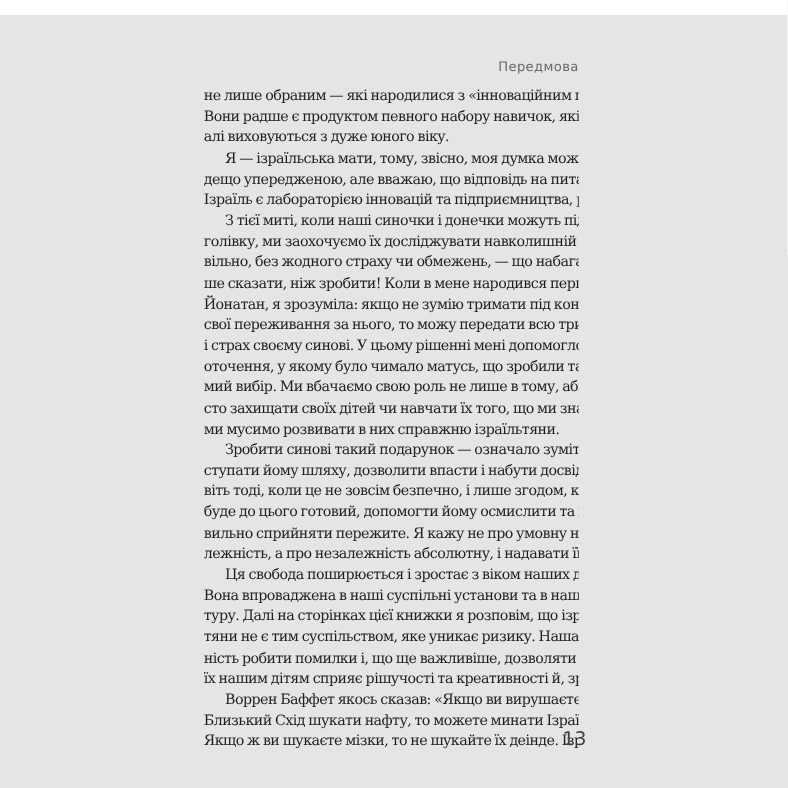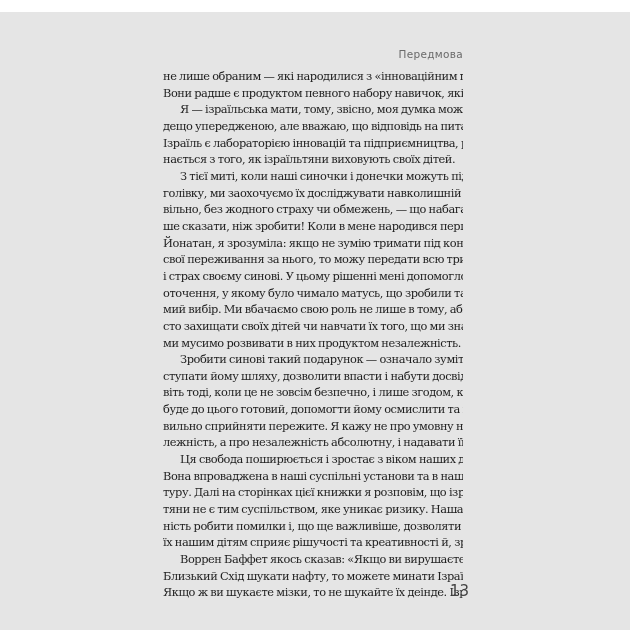--- a/index.html
+++ b/index.html
@@ -23,35 +23,35 @@
   }
 </style>
 </head>
 <body>
 
 <div class="page">
   <div class="running-head">Передмова</div>
   <div class="body-text" id="body-text">
       <span class="line">не лише обраним — які народилися з «інноваційним геном».</span>
       <span class="line">Вони радше є продуктом певного набору навичок, які в іде-</span>
+      <span class="line last">алі виховуються з дуже юного віку.</span>
       <span class="line indent">Я — ізраїльська мати, тому, звісно, моя думка може бути</span>
       <span class="line">дещо упередженою, але вважаю, що відповідь на питання, чому</span>
       <span class="line">Ізраїль є лабораторією інновацій та підприємництва, розпочи-</span>
-      <span class="line last">нається з того, як ізраїльтяни виховують своїх дітей.</span>
       <span class="line indent">З тієї миті, коли наші синочки і донечки можуть підвести</span>
       <span class="line">голівку, ми заохочуємо їх досліджувати навколишній світ —</span>
       <span class="line">вільно, без жодного страху чи обмежень, — що набагато лег-</span>
       <span class="line">ше сказати, ніж зробити! Коли в мене народився перший син,</span>
       <span class="line">Йонатан, я зрозуміла: якщо не зумію тримати під контролем</span>
       <span class="line">свої переживання за нього, то можу передати всю тривогу</span>
       <span class="line">і страх своєму синові. У цьому рішенні мені допомогло моє</span>
       <span class="line">оточення, у якому було чимало матусь, що зробили такий са-</span>
       <span class="line">мий вибір. Ми вбачаємо свою роль не лише в тому, аби про-</span>
       <span class="line">сто захищати своїх дітей чи навчати їх того, що ми знаємо, —</span>
-      <span class="line last">ми мусимо розвивати в них продуктом незалежність.</span>
+      <span class="line last">ми мусимо розвивати в них справжню ізраїльтяни.</span>
       <span class="line indent">Зробити синові такий подарунок — означало зуміти не за-</span>
       <span class="line">ступати йому шляху, дозволити впасти і набути досвіду на-</span>
       <span class="line">віть тоді, коли це не зовсім безпечно, і лише згодом, коли він</span>
       <span class="line">буде до цього готовий, допомогти йому осмислити та пра-</span>
       <span class="line">вильно сприйняти пережите. Я кажу не про умовну неза-</span>
       <span class="line">лежність, а про незалежність абсолютну, і надавати її справ-</span>
       <span class="line indent">Ця свобода поширюється і зростає з віком наших дітей.</span>
       <span class="line">Вона впроваджена в наші суспільні установи та в нашу куль-</span>
       <span class="line">туру. Далі на сторінках цієї книжки я розповім, що ізраїль-</span>
       <span class="line">тяни не є тим суспільством, яке уникає ризику. Наша готов-</span>

